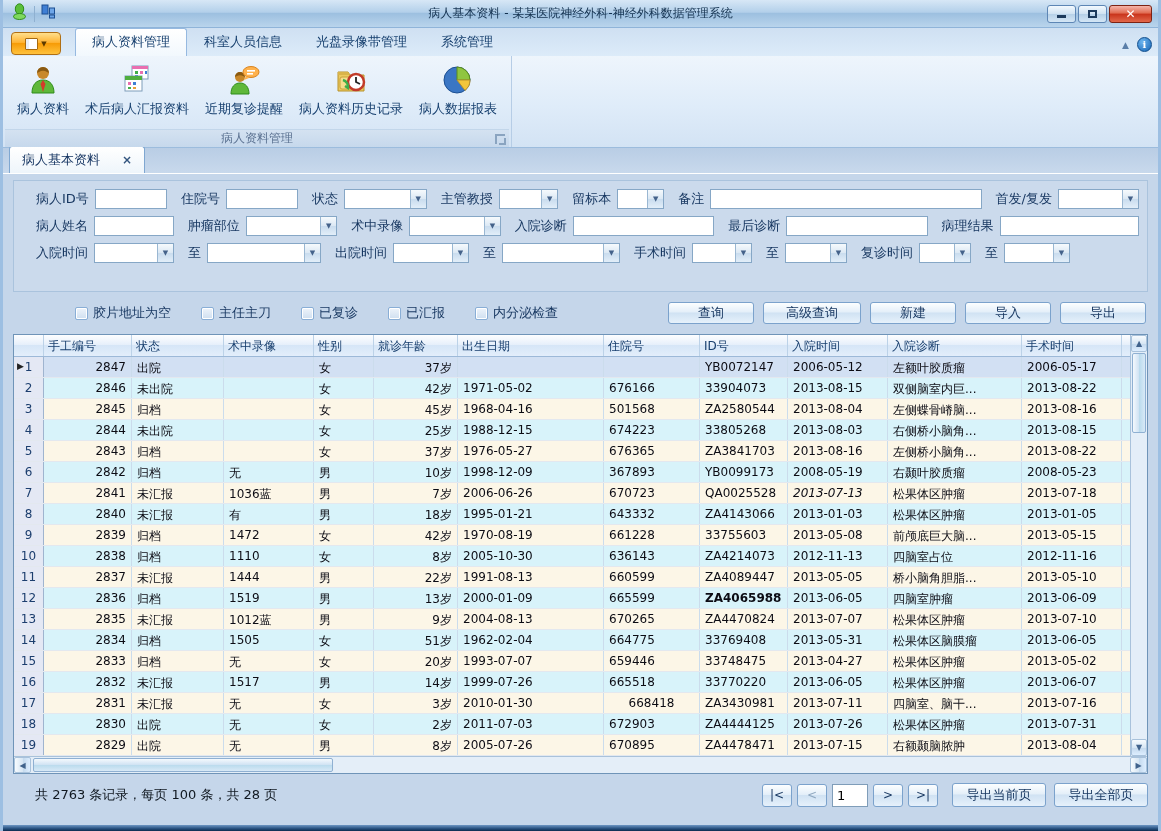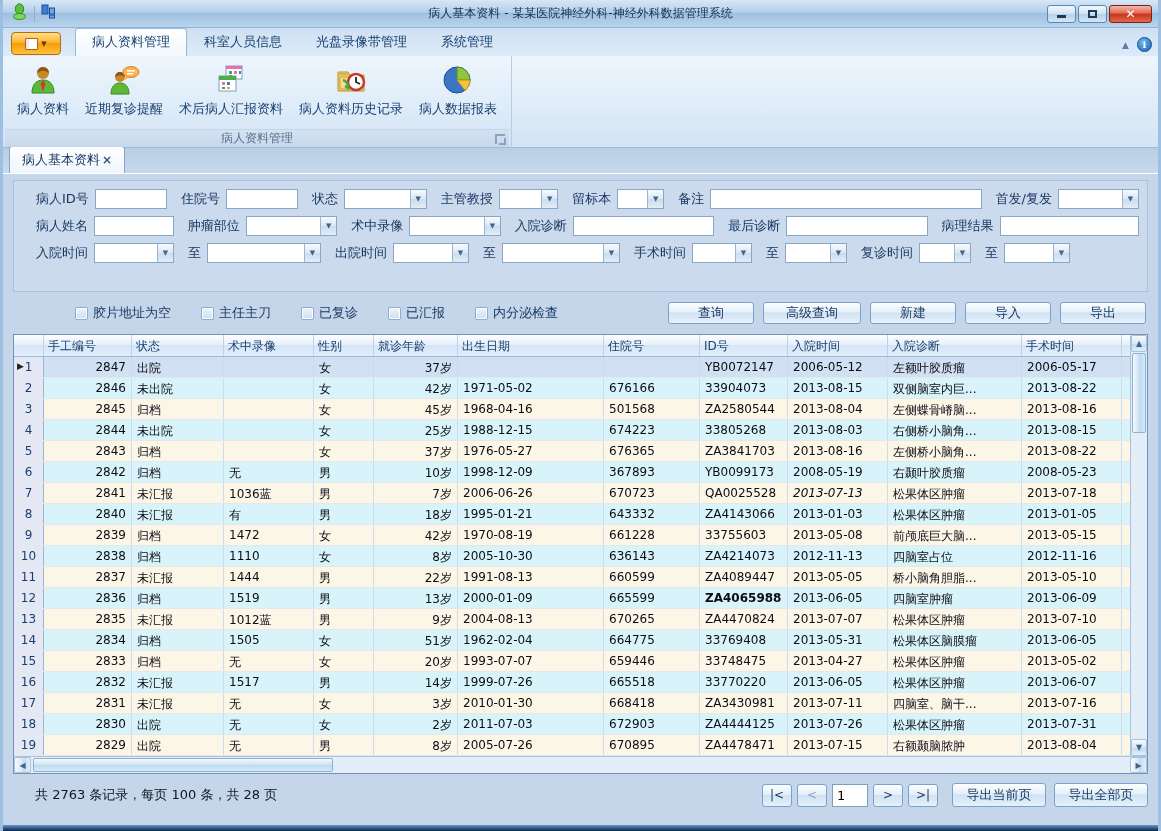--- a/index.html
+++ b/index.html
@@ -56,21 +56,21 @@
     font-size:12px; color:#5a7191; position:relative;
     background:linear-gradient(180deg,#d4e2f1,#c6d8ec); border-top:1px solid #c2d6ea; }
   .launcher { position:absolute; right:4px; bottom:3px; width:10px; height:10px;
     border-left:2px solid #8aa4c0; border-top:2px solid #8aa4c0; }
   .launcher::after { content:""; position:absolute; right:-1px; bottom:-1px; width:5px; height:5px;
     border-right:2px solid #8aa4c0; border-bottom:2px solid #8aa4c0; }
 
   
   .doctabbar { height:26px; flex:0 0 26px; background:linear-gradient(180deg,#b9cde5,#c8d9ec);
     display:flex; align-items:flex-end; padding:0 6px; border-bottom:1px solid #ffffff; }
-  .doctab { display:flex; align-items:center; gap:2px; padding:4px 12px; font-size:13px; color:#10305e;
+  .doctab { display:flex; align-items:center; gap:22px; padding:4px 12px; font-size:13px; color:#10305e;
     background:linear-gradient(180deg,#ffffff,#eef5fb); border:1px solid #7fa7d1; border-bottom:none;
     border-radius:3px 3px 0 0; }
   .doctab .x { font-size:12px; font-weight:bold; color:#33557f; }
 
   
   .content { flex:1; background:#c5d6ea; padding:6px 10px 0; display:flex; flex-direction:column; }
   .filterpanel { border:1px solid #aac3dd; background:#cbdaec; padding:7px 8px 22px; }
   .frow { display:flex; align-items:center; height:22px; margin-bottom:5px; }
   .flabel { font-size:13px; color:#15355f; margin:0 6px 0 14px; white-space:nowrap; }
   .ftext { height:20px; background:#fff; border:1px solid #86a7c6; }
@@ -218,49 +218,49 @@
                 <path d="M16 3a6 6 0 0 1 6 6l-2 -1a8 8 0 0 0-8 0l-2 1a6 6 0 0 1 6-6z" fill="#8a5a12"></path>
                 <path d="M5 29c0-8 4-13 11-13s11 5 11 13z" fill="#5fb83a" stroke="#2f8c1a"></path>
                 <path d="M16 16l2.5 4-2.5 8-2.5-8z" fill="#d23c2a"></path>
               </svg>
             </div>
             <div class="rlabel">病人资料</div>
           </div>
           <div class="rbtn">
             <div class="ricon">
               <svg width="32" height="32" viewBox="0 0 32 32">
-                <circle cx="12" cy="13" r="5" fill="#c8882a"></circle>
-                <path d="M12 8a5 5 0 0 1 5 5l-2-1a7 7 0 0 0-6 0l-2 1a5 5 0 0 1 5-5z" fill="#8a5a12"></path>
-                <path d="M3 30c0-7 3.5-11 9-11s9 4 9 11z" fill="#5fb83a" stroke="#2f8c1a"></path>
-                <ellipse cx="23" cy="8" rx="8" ry="5.5" fill="#ffb24d" stroke="#d98420"></ellipse>
-                <path d="M18 12l-2 4 5-2z" fill="#ffb24d"></path>
-                <rect x="19" y="6" width="8" height="1.6" fill="#fff"></rect>
-                <rect x="19" y="9" width="6" height="1.6" fill="#fff"></rect>
-              </svg>
-            </div>
-            <div class="rlabel">近期复诊提醒</div>
-          </div>
-          <div class="rbtn">
-            <div class="ricon">
-              <svg width="32" height="32" viewBox="0 0 32 32">
                 <rect x="11" y="2" width="16" height="13" fill="#fff" stroke="#7f9db9"></rect>
                 <rect x="11" y="2" width="16" height="3" fill="#e96fb0"></rect>
                 <rect x="14" y="7" width="3" height="3" fill="#3fae49"></rect>
                 <rect x="19" y="7" width="3" height="3" fill="#e96fb0"></rect>
                 <rect x="24" y="7" width="2" height="3" fill="#3f7fd4"></rect>
                 <rect x="14" y="11" width="3" height="2" fill="#3f7fd4"></rect>
                 <rect x="4" y="12" width="17" height="15" fill="#fff" stroke="#7f9db9"></rect>
                 <rect x="4" y="12" width="17" height="4" fill="#4fae3f"></rect>
                 <rect x="7" y="18" width="3" height="3" fill="#e96fb0"></rect>
                 <rect x="12" y="18" width="3" height="3" fill="#3f7fd4"></rect>
                 <rect x="7" y="23" width="3" height="2" fill="#3fae49"></rect>
                 <rect x="12" y="23" width="3" height="2" fill="#e9a13c"></rect>
               </svg>
             </div>
             <div class="rlabel">术后病人汇报资料</div>
+          </div>
+          <div class="rbtn">
+            <div class="ricon">
+              <svg width="32" height="32" viewBox="0 0 32 32">
+                <circle cx="12" cy="13" r="5" fill="#c8882a"></circle>
+                <path d="M12 8a5 5 0 0 1 5 5l-2-1a7 7 0 0 0-6 0l-2 1a5 5 0 0 1 5-5z" fill="#8a5a12"></path>
+                <path d="M3 30c0-7 3.5-11 9-11s9 4 9 11z" fill="#5fb83a" stroke="#2f8c1a"></path>
+                <ellipse cx="23" cy="8" rx="8" ry="5.5" fill="#ffb24d" stroke="#d98420"></ellipse>
+                <path d="M18 12l-2 4 5-2z" fill="#ffb24d"></path>
+                <rect x="19" y="6" width="8" height="1.6" fill="#fff"></rect>
+                <rect x="19" y="9" width="6" height="1.6" fill="#fff"></rect>
+              </svg>
+            </div>
+            <div class="rlabel">近期复诊提醒</div>
           </div>
           <div class="rbtn">
             <div class="ricon">
               <svg width="32" height="32" viewBox="0 0 32 32">
                 <path d="M3 8h10l2 3h14v16H3z" fill="#ecc95f" stroke="#b8922a"></path>
                 <path d="M3 8h10l2 3h-12z" fill="#d9b44a"></path>
                 <rect x="5" y="13" width="22" height="12" rx="2" fill="#f5dd8d" stroke="#c8a23a"></rect>
                 <circle cx="21" cy="18" r="8" fill="#fff" stroke="#c23b2a" stroke-width="2.5"></circle>
                 <path d="M21 13v5l4 2" stroke="#222" stroke-width="1.8" fill="none"></path>
                 <path d="M8 16a7 7 0 0 1 5 8l-3-2" fill="none" stroke="#3fae49" stroke-width="2.4"></path>
@@ -649,21 +649,21 @@
                 <div class="gc " style="width: 100px; flex: 0 0 100px;">2013-06-07</div>
               </div>
               <div class="grow cream">
                 <div class="gc numc" style="width: 30px; flex: 0 0 30px;">17</div>
                 <div class="gc r" style="width: 88px; flex: 0 0 88px;">2831</div>
                 <div class="gc " style="width: 92px; flex: 0 0 92px;">未汇报</div>
                 <div class="gc " style="width: 90px; flex: 0 0 90px;">无</div>
                 <div class="gc " style="width: 60px; flex: 0 0 60px;">女</div>
                 <div class="gc r" style="width: 84px; flex: 0 0 84px;">3岁</div>
                 <div class="gc " style="width: 146px; flex: 0 0 146px;">2010-01-30</div>
-                <div class="gc " style="width: 96px; flex: 0 0 96px;">668418</div>
+                <div class="gc " style="width: 96px; flex: 0 0 96px; text-align: center;">668418</div>
                 <div class="gc " style="width: 88px; flex: 0 0 88px;">ZA3430981</div>
                 <div class="gc " style="width: 100px; flex: 0 0 100px;">2013-07-11</div>
                 <div class="gc " style="width: 134px; flex: 0 0 134px;">四脑室、脑干...</div>
                 <div class="gc " style="width: 100px; flex: 0 0 100px;">2013-07-16</div>
               </div>
               <div class="grow cyan">
                 <div class="gc numc" style="width: 30px; flex: 0 0 30px;">18</div>
                 <div class="gc r" style="width: 88px; flex: 0 0 88px;">2830</div>
                 <div class="gc " style="width: 92px; flex: 0 0 92px;">出院</div>
                 <div class="gc " style="width: 90px; flex: 0 0 90px;">无</div>

